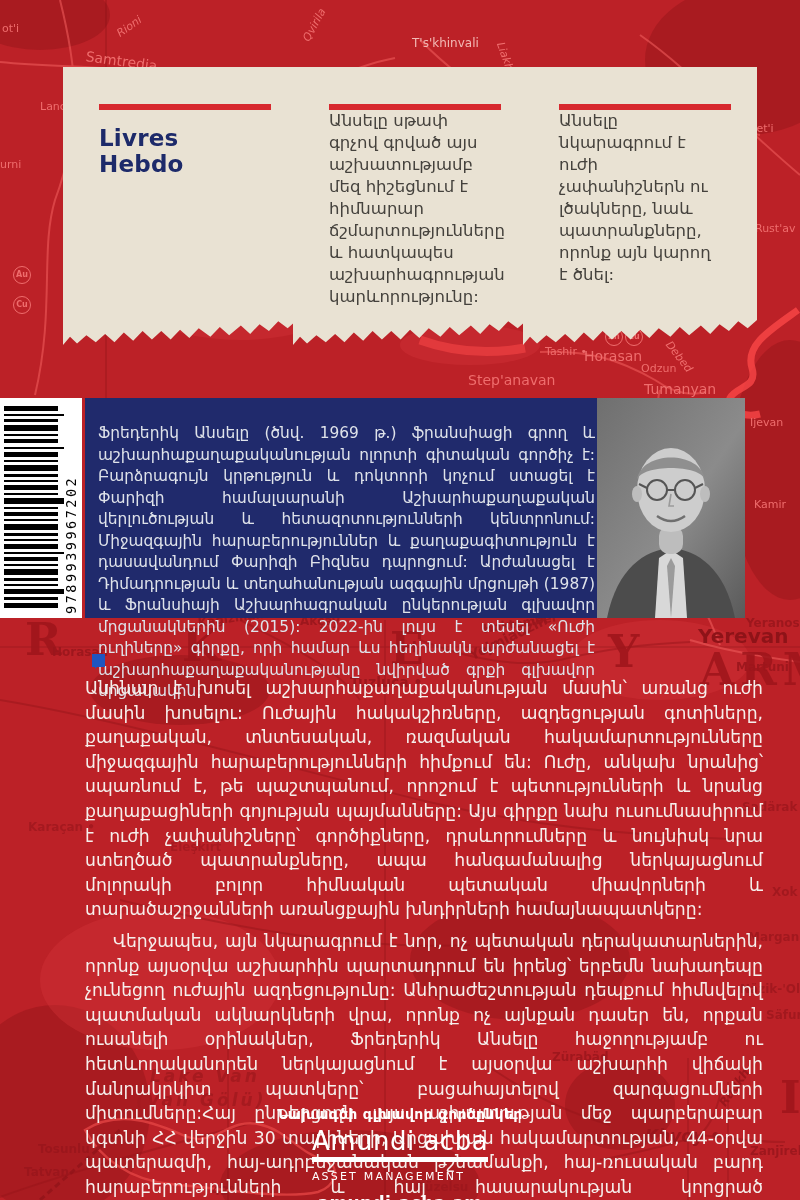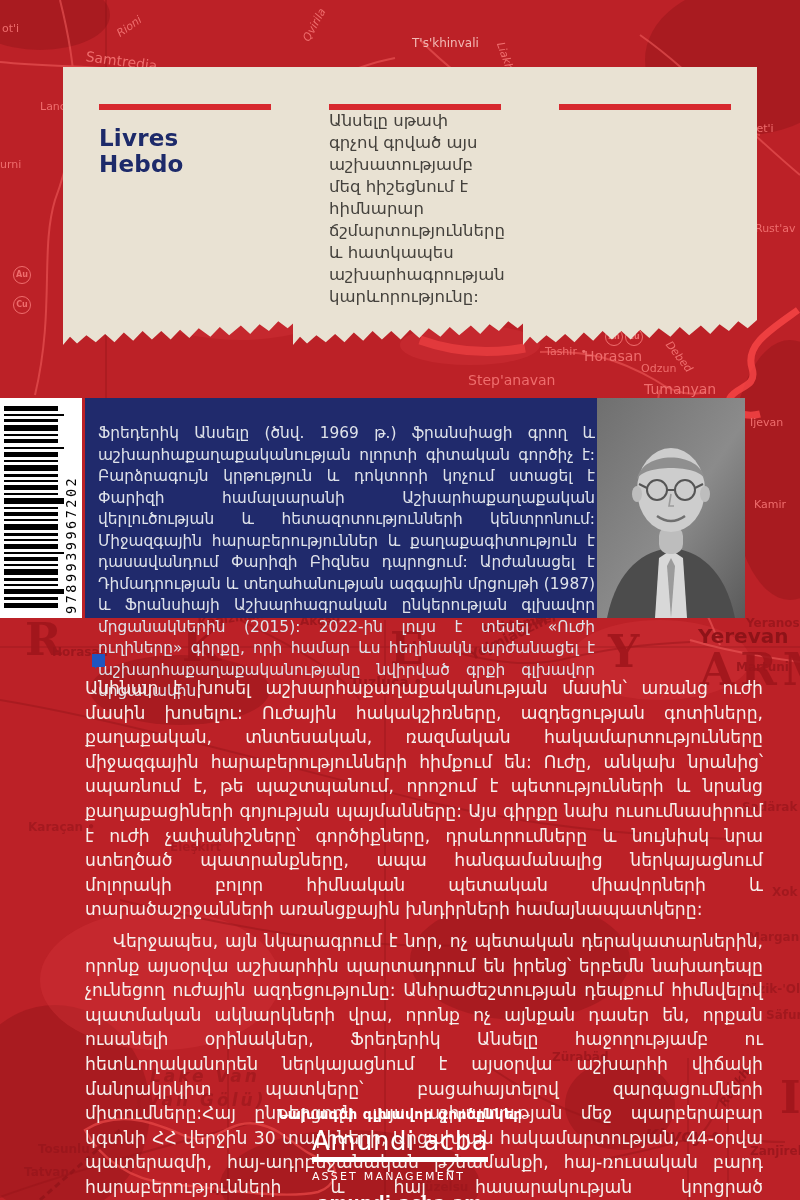--- a/index.html
+++ b/index.html
@@ -197,20 +197,21 @@
   <article class="review" style="left:293px;top:67px">
     <div class="inner">
       <div class="bar"></div>
       <p>Անսելը սթափ գրչով գրված այս աշխատությամբ մեզ հիշեցնում է հիմնարար ճշմարտությունները և հատկապես աշխարհագրության կարևորությունը:</p>
     </div>
   </article>
 
   <article class="review" style="left:523px;top:67px">
     <div class="inner">
       <div class="bar"></div>
+      <p>Անսելը նկարագրում է ուժի չափանիշներն ու լծակները, նաև պատրանքները, որոնք այն կարող է ծնել:</p>
     </div>
   </article>
 
   <div id="barcode-box">
     <svg width="82" height="220" viewBox="0 0 82 220">
       <g fill="#000000">
         <rect x="4" y="8" width="54" height="5"></rect>
           <rect x="4" y="16" width="60" height="2"></rect>
         <rect x="4" y="21" width="54" height="3"></rect>
           <rect x="4" y="27" width="54" height="6"></rect>

